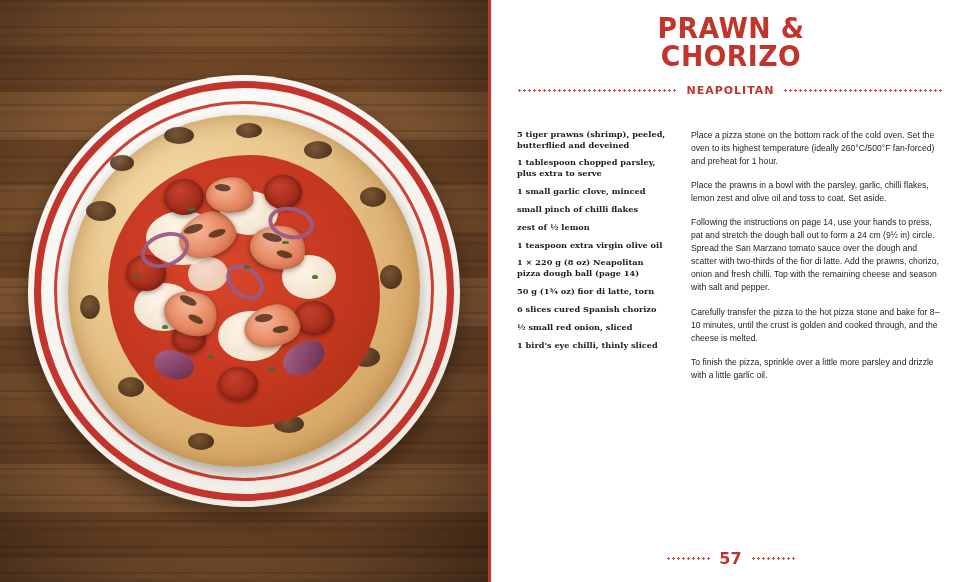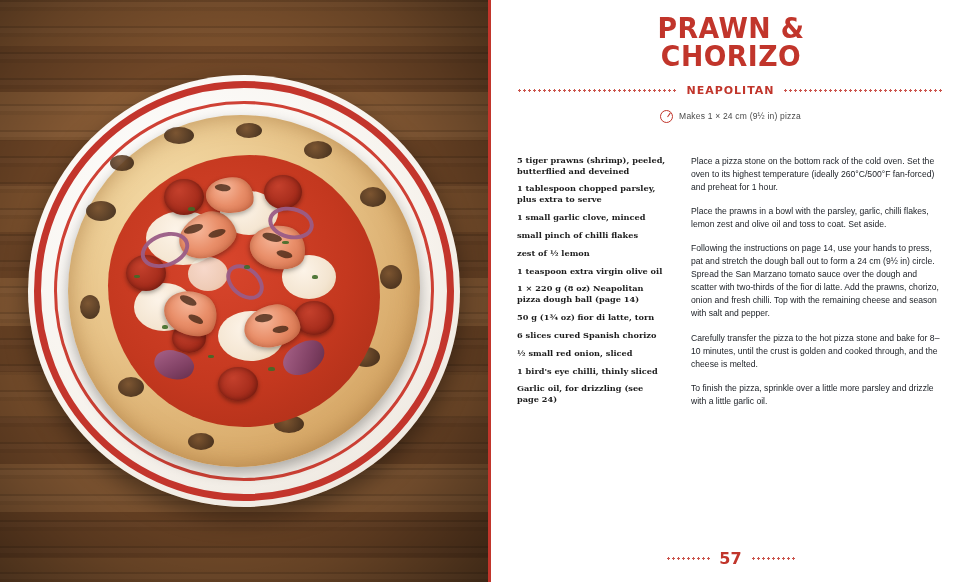--- a/index.html
+++ b/index.html
@@ -376,41 +376,36 @@
 
       <div class="title-block">
         <h1 class="recipe-title">PRAWN &amp; CHORIZO</h1>
 
         <div class="subtitle-row">
           <span class="dots"></span>
           <span class="recipe-subtitle">NEAPOLITAN</span>
           <span class="dots"></span>
         </div>
 
-        <div class="makes-row">
-          <span class="makes-icon"></span>
-          <span class="makes-text">Makes 1 × 24 cm (9½ in) pizza</span>
-        </div>
       </div>
 
       <div class="columns">
         <div class="ingredients">
           <ul>
             <li>5 tiger prawns (shrimp), peeled, butterflied and deveined</li>
             <li>1 tablespoon chopped parsley, plus extra to serve</li>
             <li>1 small garlic clove, minced</li>
             <li>small pinch of chilli flakes</li>
             <li>zest of ½ lemon</li>
             <li>1 teaspoon extra virgin olive oil</li>
             <li>1 × 220 g (8 oz) Neapolitan pizza dough ball (page 14)</li>
             <li>50 g (1¾ oz) fior di latte, torn</li>
             <li>6 slices cured Spanish chorizo</li>
             <li>½ small red onion, sliced</li>
             <li>1 bird's eye chilli, thinly sliced</li>
-            <li>Garlic oil, for drizzling (see page 24)</li>
           </ul>
         </div>
 
         <div class="method">
           <p>Place a pizza stone on the bottom rack of the cold oven. Set the oven to its highest temperature (ideally 260°C/500°F fan-forced) and preheat for 1 hour.</p>
           <p>Place the prawns in a bowl with the parsley, garlic, chilli flakes, lemon zest and olive oil and toss to coat. Set aside.</p>
           <p>Following the instructions on page 14, use your hands to press, pat and stretch the dough ball out to form a 24 cm (9½ in) circle. Spread the San Marzano tomato sauce over the dough and scatter with two-thirds of the fior di latte. Add the prawns, chorizo, onion and fresh chilli. Top with the remaining cheese and season with salt and pepper.</p>
           <p>Carefully transfer the pizza to the hot pizza stone and bake for 8–10 minutes, until the crust is golden and cooked through, and the cheese is melted.</p>
           <p>To finish the pizza, sprinkle over a little more parsley and drizzle with a little garlic oil.</p>
         </div>

